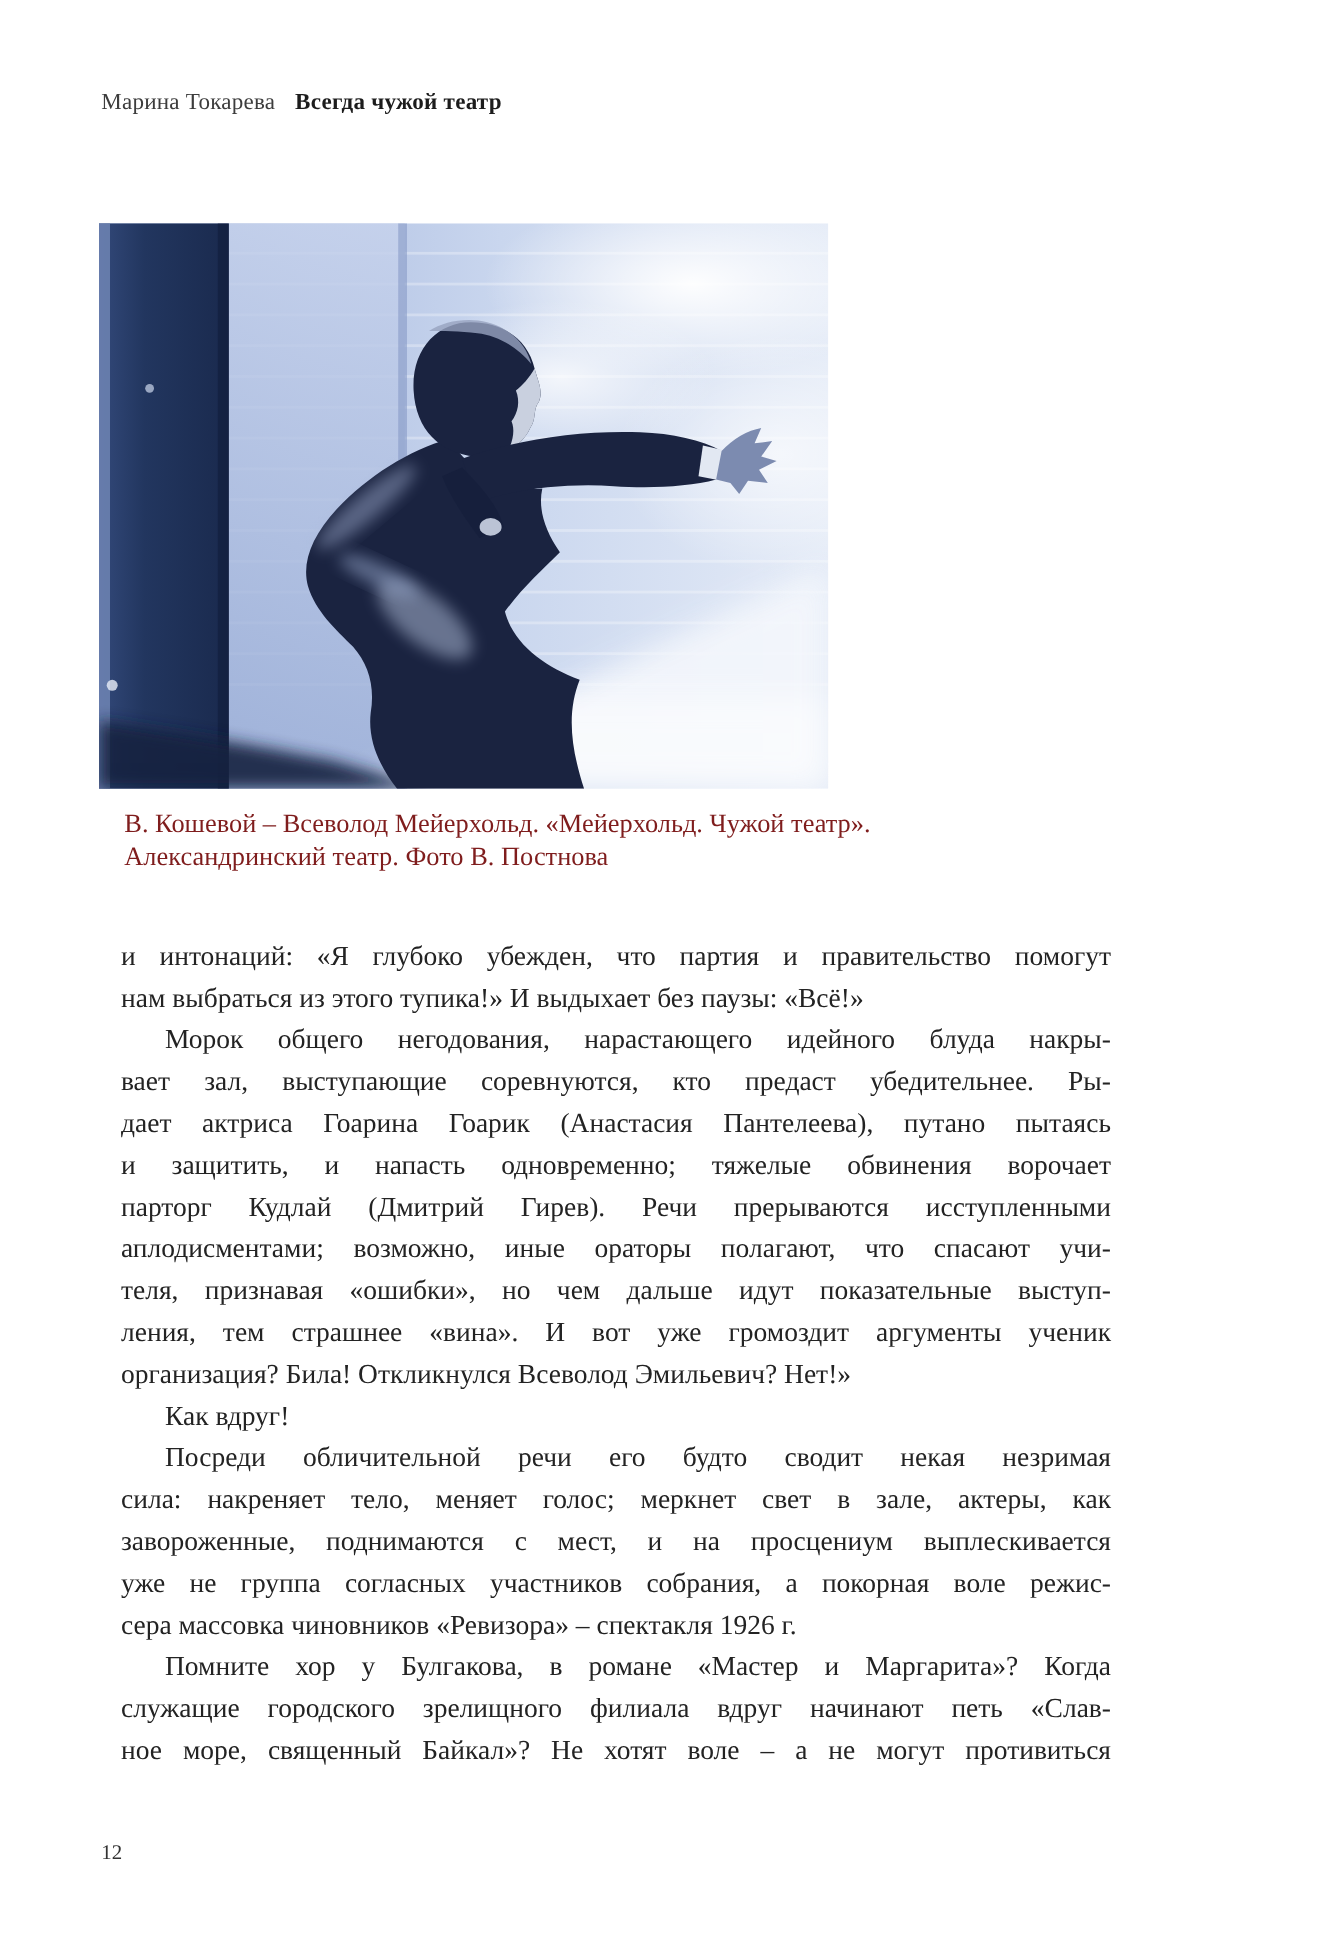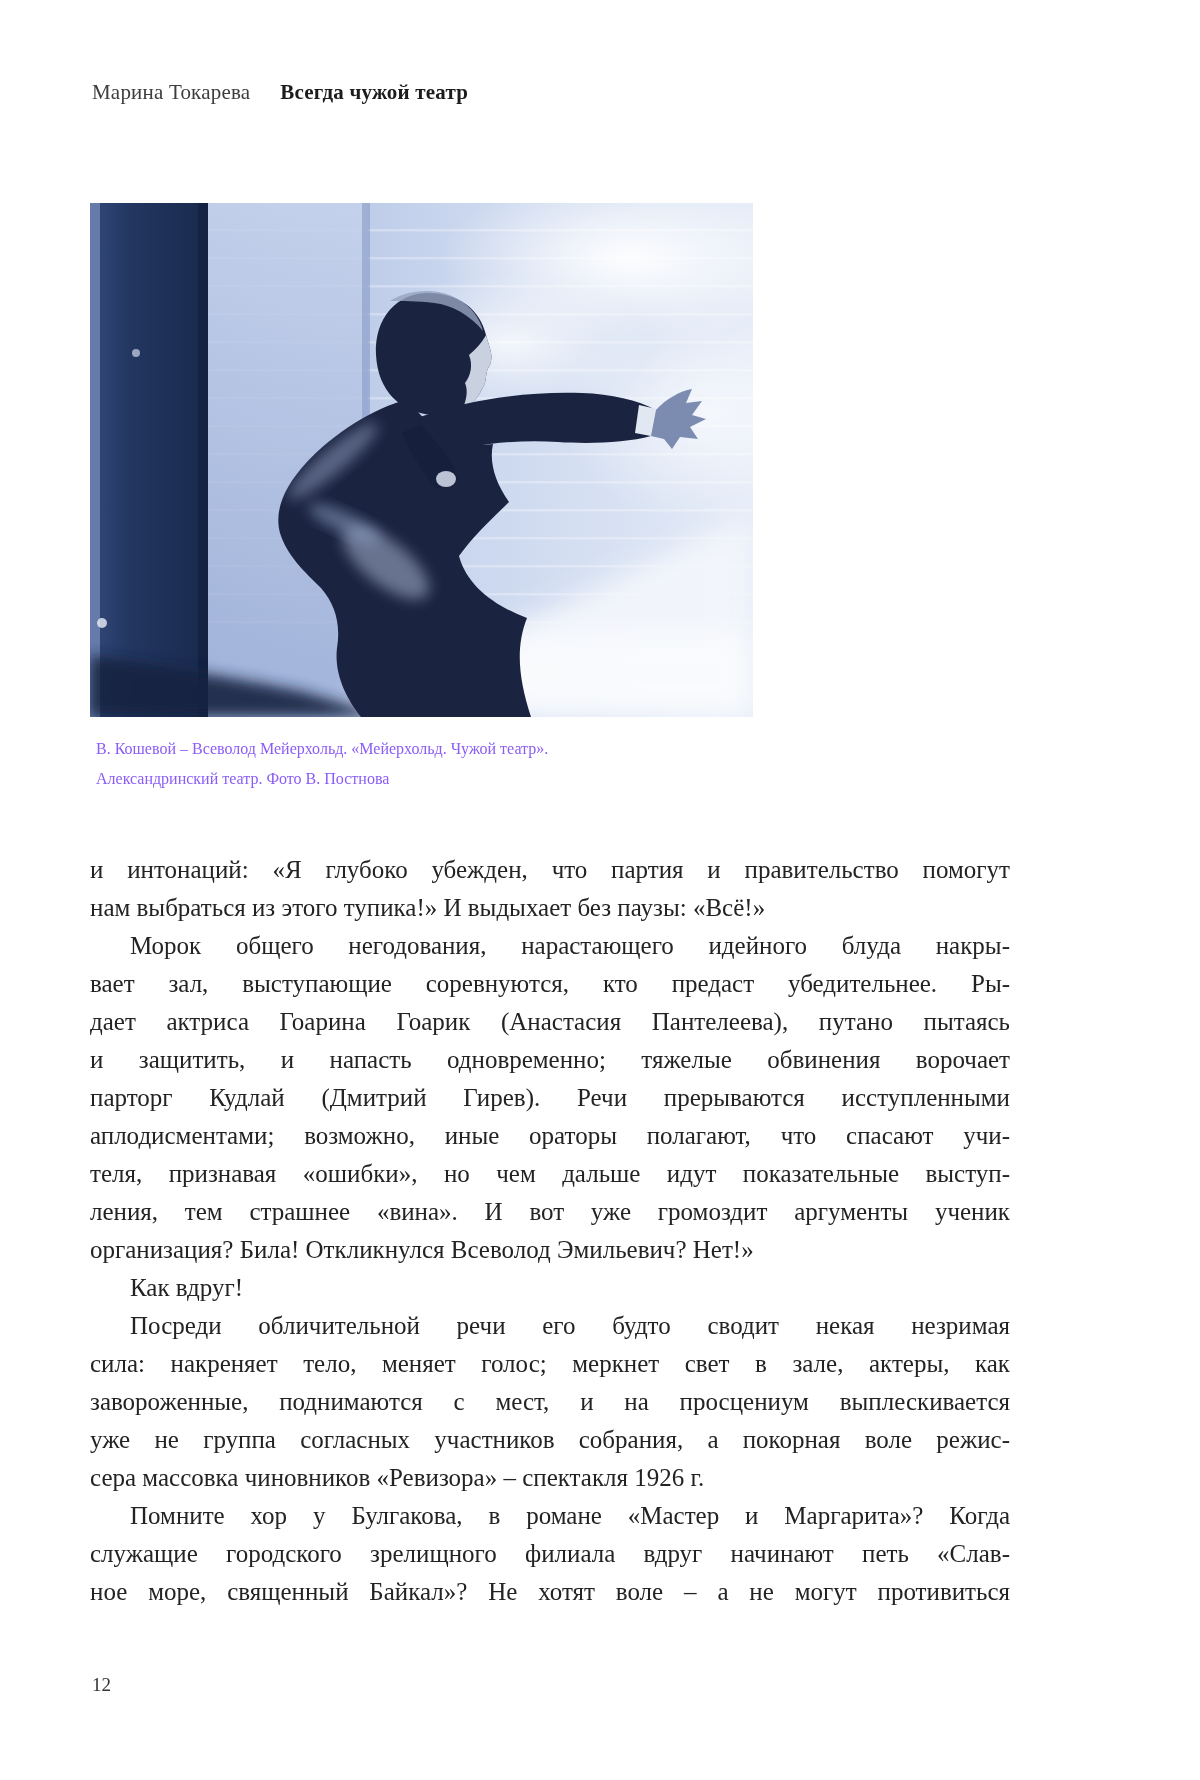--- a/index.html
+++ b/index.html
@@ -16,48 +16,48 @@
     top: 80px;
     left: 92px;
     font-size: 21px;
     color: #3d3d3d;
     letter-spacing: 0.2px;
     white-space: nowrap;
   }
   .header .title {
     font-weight: bold;
     color: #1c1c1c;
-    margin-left: 30px;
+    margin-left: 18px;
   }
   .photo {
     position: absolute;
     top: 203px;
     left: 90px;
     width: 663px;
     height: 514px;
     display: block;
   }
   .caption {
     position: absolute;
     top: 734px;
-    left: 96px;
-    font-size: 16px;
+    left: 113px;
+    font-size: 24px;
     line-height: 30px;
-    color: #8b5cf6;
+    color: #7f1d1d;
   }
   .bodytext {
     position: absolute;
     top: 851px;
     left: 90px;
     width: 920px;
     font-size: 25px;
     line-height: 38px;
     color: #232323;
   }
-  .line { height: 38px; text-align: left; }
+  .line { height: 38px; text-align: left; margin-left: 20px; }
   .line.j { text-align: justify; text-align-last: justify; }
   .line.ind { padding-left: 40px; }
   .pagenum {
     position: absolute;
     top: 1674px;
     left: 92px;
     font-size: 19px;
     color: #333333;
   }
 </style>

